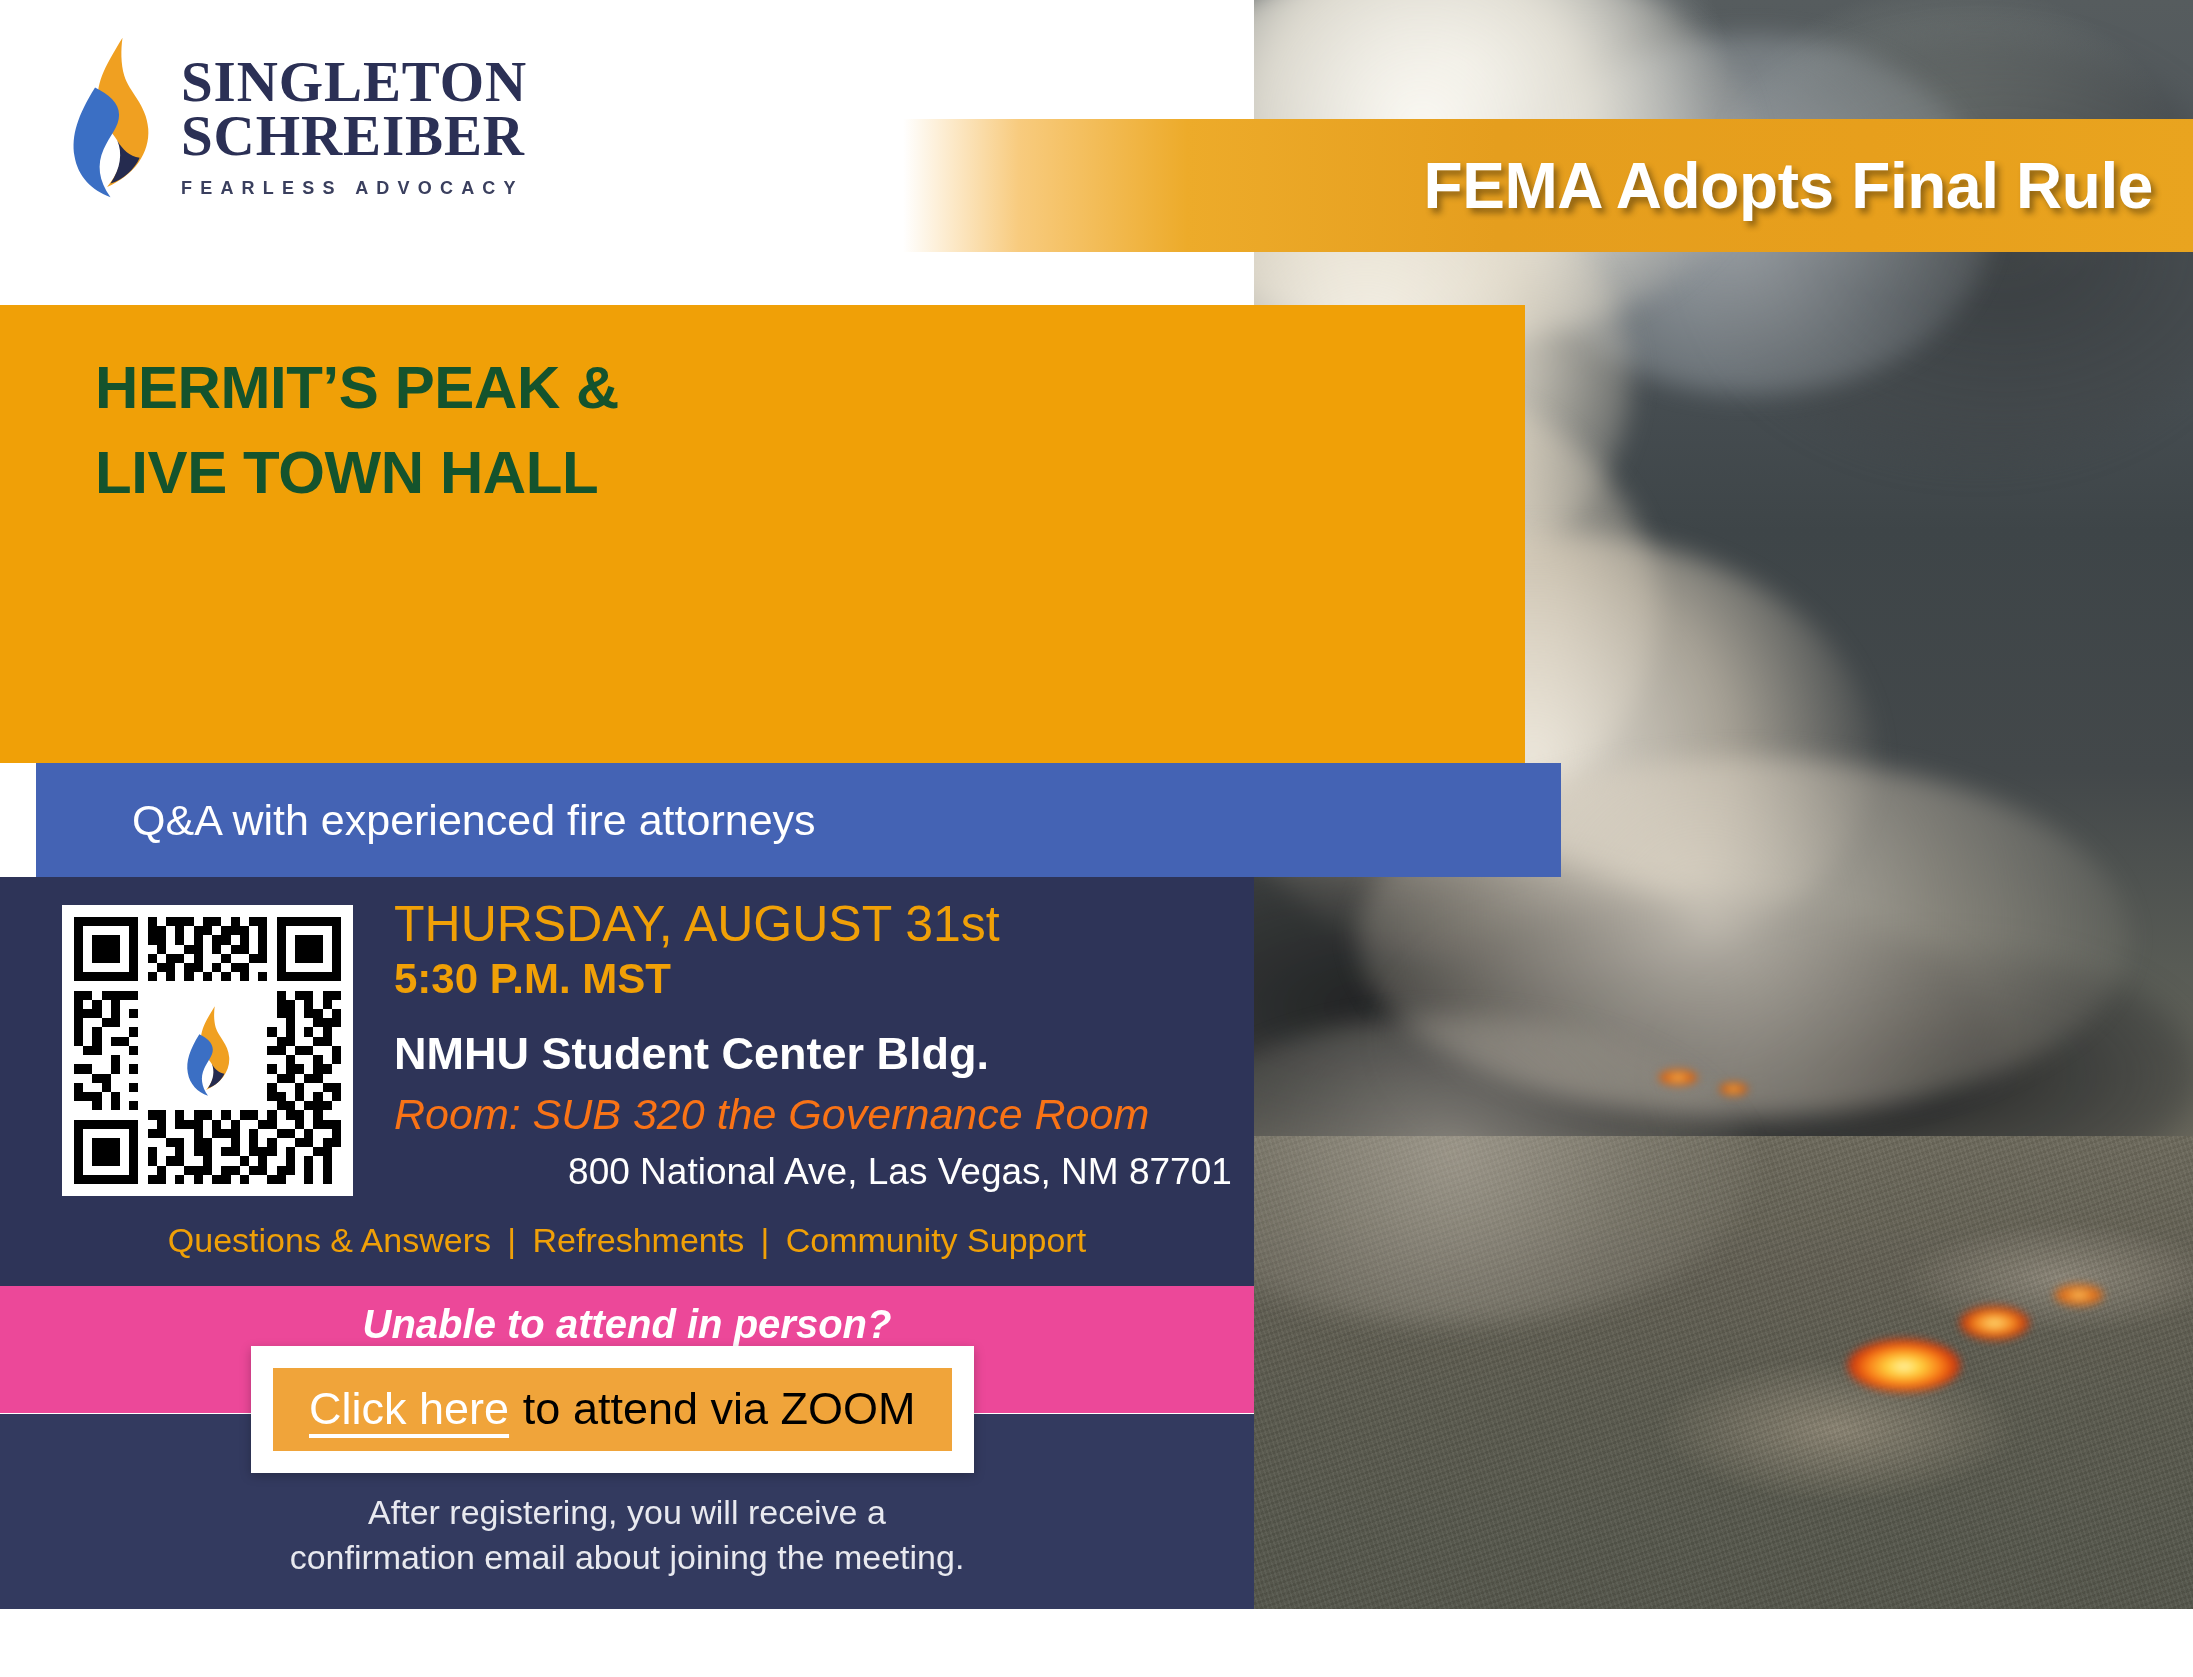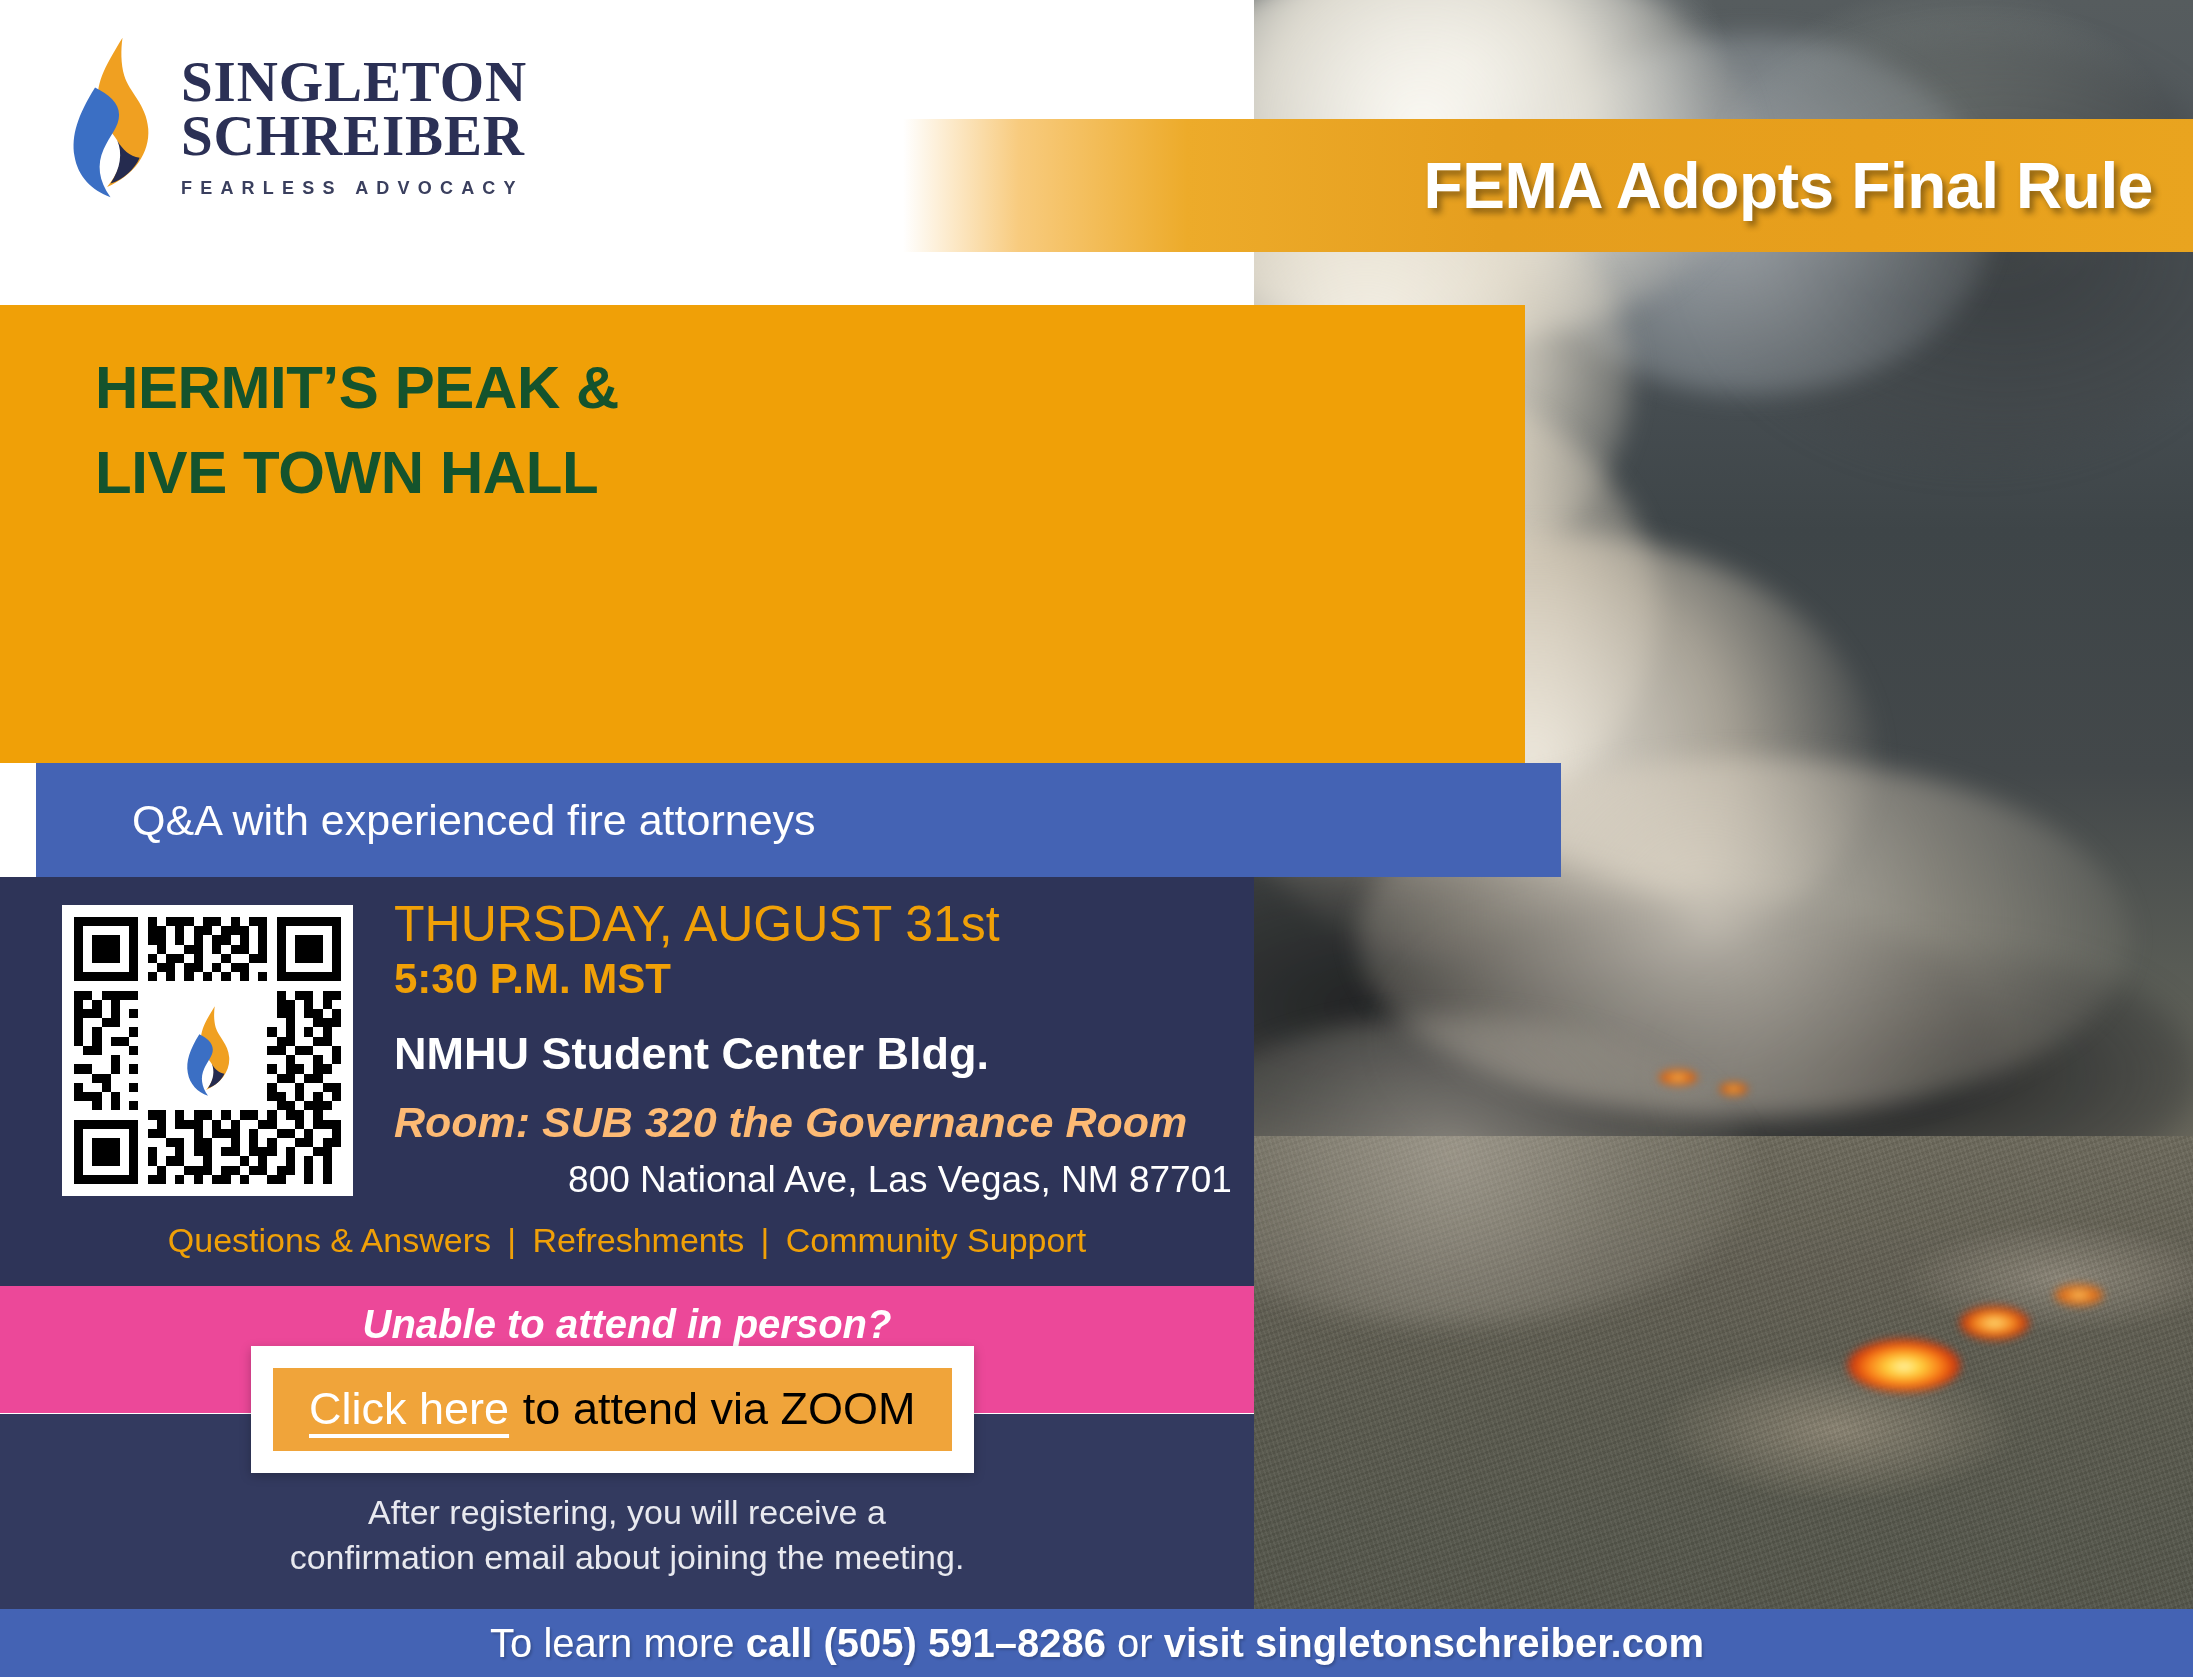--- a/index.html
+++ b/index.html
@@ -186,22 +186,22 @@
   }
   .d-time {
     color:#F0A007; font-size:42px; font-weight:700; letter-spacing:0px;
     line-height:1.18; margin-top:1.7px; white-space:nowrap;
   }
   .d-venue {
     color:#ffffff; font-size:45px; font-weight:700; margin-top:26px;
     line-height:1.1; white-space:nowrap;
   }
   .d-room {
-    color:#fdba74; font-size:43px; font-style:italic; font-weight:700;
-    margin-top:20px; line-height:1.1; white-space:nowrap;
+    color:#f97316; font-size:43px; font-style:italic; font-weight:400;
+    margin-top:12px; line-height:1.1; white-space:nowrap;
   }
   .d-addr {
     color:#ffffff; font-size:37px; font-weight:400;
     margin-top:13.8px; line-height:1.1; text-align:right; white-space:nowrap;
     padding-right:5.2px;
   }
   .d-features {
     position:absolute; left:0; top:344px; width:1254px;
     text-align:center;
     color:#F0A007; font-size:34px; font-weight:400; white-space:nowrap;
@@ -541,20 +541,15 @@
         <span class="zb-click">Click here</span>
         <span class="zb-rest">to attend via ZOOM</span>
       </div>
     </div>
     <div class="zoom-note">
       <div>After registering, you will receive a</div>
       <div>confirmation email about joining the meeting.</div>
     </div>
   </div>
 
-  <div class="footer">
-    <div class="footer-text">
-      <span>To learn more </span><b>call (505) 591–8286</b><span> or </span><b>visit singletonschreiber.com</b>
-    </div>
-  </div>
 
 </div>
 
 
 </body></html>

